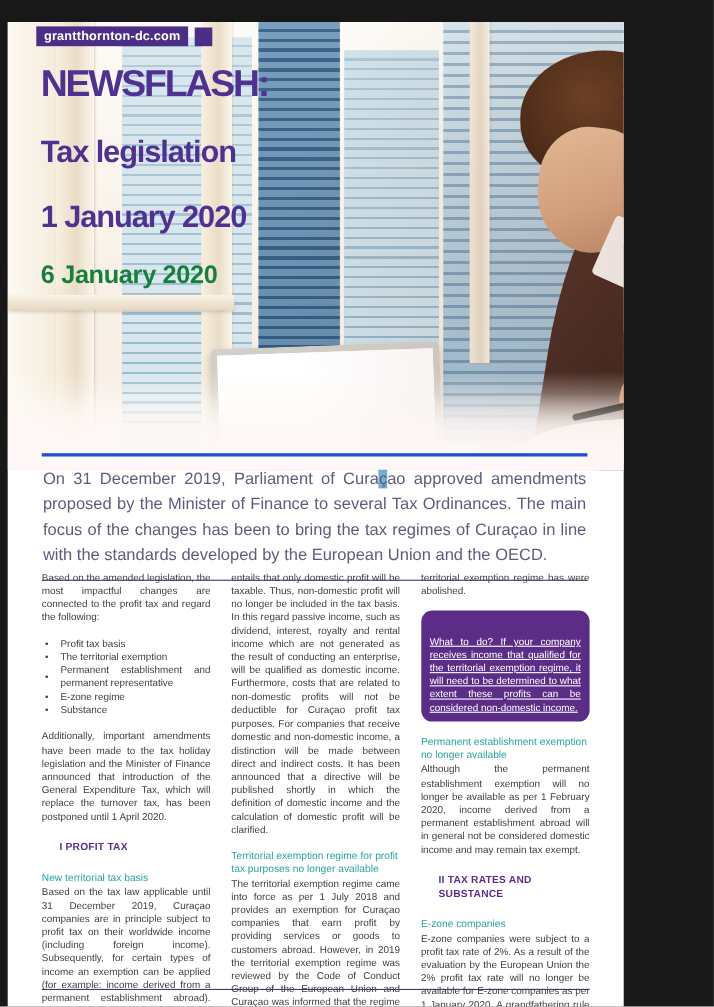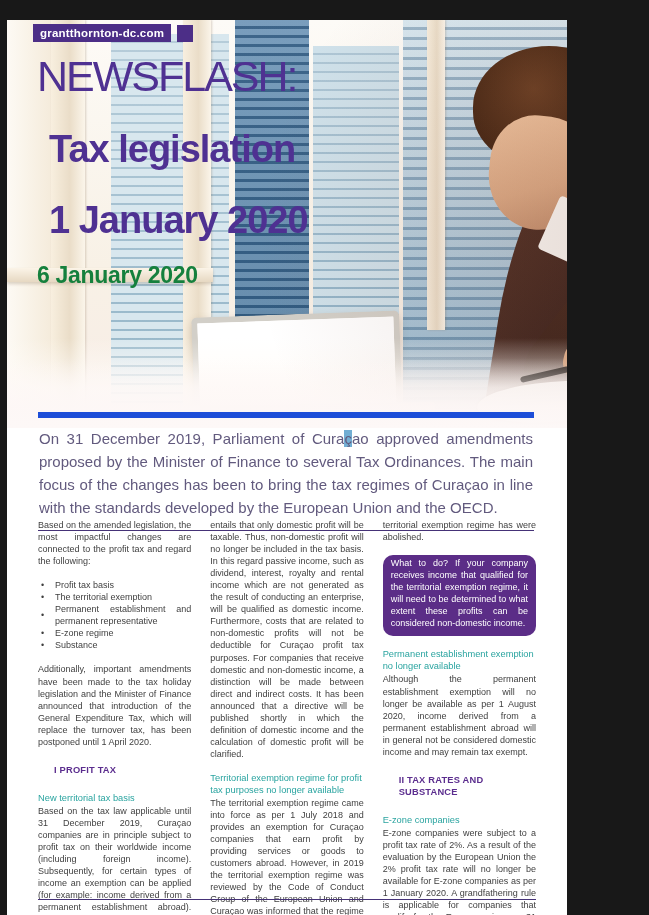--- a/index.html
+++ b/index.html
@@ -61,43 +61,43 @@
     border-radius:50% 40% 30% 50%;transform:rotate(-4deg);box-shadow:0 1px 3px rgba(150,110,80,.25);}
   .warm-tint{position:absolute;inset:0;background:radial-gradient(circle at 95% 55%,rgba(120,60,40,.16),rgba(120,60,40,0) 55%);}
   .hero-fade{position:absolute;left:0;bottom:0;width:100%;height:70px;
     background:linear-gradient(180deg,rgba(255,255,255,0) 0%,rgba(253,247,246,.9) 70%,#fdf8f7 100%);}
   
   .badge-row{position:absolute;left:26px;top:4px;display:flex;align-items:center;z-index:10;}
   .badge{background:#4c2e87;color:#fff;font-weight:700;font-size:11.5px;
     padding:3px 7px 3px 7px;letter-spacing:.2px;}
   .badge-square{width:16px;height:17px;background:#4c2e87;margin-left:6px;}
   .titles{position:absolute;left:30px;top:24px;z-index:10;color:#4f3192;}
-  .title-main{font-size:43px;font-weight:400;letter-spacing:-2px;line-height:64px;margin:0;}
-  .title-sub{font-size:38px;font-weight:700;letter-spacing:-1px;line-height:59px;margin:12px;}
+  .title-main{font-size:34px;font-weight:700;letter-spacing:-2px;line-height:64px;margin:0;}
+  .title-sub{font-size:28px;font-weight:700;letter-spacing:-1px;line-height:59px;margin:0;}
   .date{color:#15803d;font-size:23px;font-weight:700;margin-top:10px;letter-spacing:-.3px;}
   
   .intro{position:absolute;left:31px;right:33px;top:392px;z-index:11;
-    border-top:6px solid #1d4ed8;border-bottom:1px solid #453277;
+    border-top:3px solid #1d4ed8;border-bottom:1px solid #453277;
     padding:9px 1px 11px 1px;
     color:#625a7e;font-size:15px;line-height:23px;font-weight:500;text-align:justify;}
   .sel{background:#72aed3;}
   
   .cols{position:absolute;left:31px;right:31px;top:499px;z-index:11;
     display:grid;grid-template-columns:repeat(3,1fr);column-gap:19px;
     font-size:9px;line-height:12.05px;color:#3f3f3f;}
   .cols p{margin:0 0 12px 0;text-align:justify;}
   .cols p.last{margin-bottom:0;}
   .bullets{margin:0 0 12px 0;}
   .bullet{display:flex;align-items:center;}
   .bullet::before{content:"\2022";width:14px;flex:0 0 14px;padding-left:3px;}
   .bullet span{flex:1;text-align:justify;}
   .h-purple{color:#5b2d8e;font-weight:700;font-size:9.3px;letter-spacing:.2px;margin:16px;}
   .h-teal{color:#2aa4a0;font-weight:400;font-size:9.3px;margin:0 0 1px 0;}
-  .callout{background:#5b2d87;color:#fff;border-radius:10px;padding:2px 8px 7px 8px;
-    margin:0 0 12px 0;text-align:justify;}
+  .callout{background:#5b2d87;color:#fff;border-radius:10px;padding:22px 8px 7px 8px;
+    margin:0 0 12px 0;text-align:justify;text-decoration:underline;}
   .bottom-rule{position:absolute;left:31px;right:31px;top:879px;height:1px;background:#453277;z-index:11;}
 </style>
 </head>
 <body>
 
 <div class="page">
 
   <div class="hero">
     <div class="wall-left"></div>
     <div class="building b1"></div>
@@ -168,21 +168,21 @@
     <div class="col">
       <p>entails that only domestic profit will be taxable. Thus, non-domestic profit will no longer be included in the tax basis. In this regard passive income, such as dividend, interest, royalty and rental income which are not generated as the result of conducting an enterprise, will be qualified as domestic income. Furthermore, costs that are related to non-domestic profits will not be deductible for Curaçao profit tax purposes. For companies that receive domestic and non-domestic income, a distinction will be made between direct and indirect costs. It has been announced that a directive will be published shortly in which the definition of domestic income and the calculation of domestic profit will be clarified.</p>
       <div class="h-teal">Territorial exemption regime for profit tax purposes no longer available</div>
       <p class="last">The territorial exemption regime came into force as per 1 July 2018 and provides an exemption for Curaçao companies that earn profit by providing services or goods to customers abroad. However, in 2019 the territorial exemption regime was reviewed by the Code of Conduct Group of the European Union and Curaçao was informed that the regime was considered a harmful tax regime and needed to be amended. As of 1 January 2020, the</p>
     </div>
 
     <div class="col">
       <p>territorial exemption regime has were abolished.</p>
       <div class="callout">What to do? If your company receives income that qualified for the territorial exemption regime, it will need to be determined to what extent these profits can be considered non-domestic income.</div>
       <div class="h-teal">Permanent establishment exemption no longer available</div>
-      <p>Although the permanent establishment exemption will no longer be available as per 1 August 2020, income derived from a permanent establishment abroad will in general not be considered domestic income and may remain tax exempt.</p>
+      <p>Although the permanent establishment exemption will no longer be available as per 1 February 2020, income derived from a permanent establishment abroad will in general not be considered domestic income and may remain tax exempt.</p>
       <div class="h-purple">II TAX RATES AND SUBSTANCE</div>
       <div class="h-teal">E-zone companies</div>
       <p class="last">E-zone companies were subject to a profit tax rate of 2%. As a result of the evaluation by the European Union the 2% profit tax rate will no longer be available for E-zone companies as per 1 January 2020. A grandfathering rule is applicable for companies that qualify for the E-zone regime on 31 December 2019. These companies may remain eligible for the lower profit tax rate of 2% up to and including 31 December 2022.</p>
     </div>
 
   </div>
 
   <div class="bottom-rule"></div>
 
 </div>

